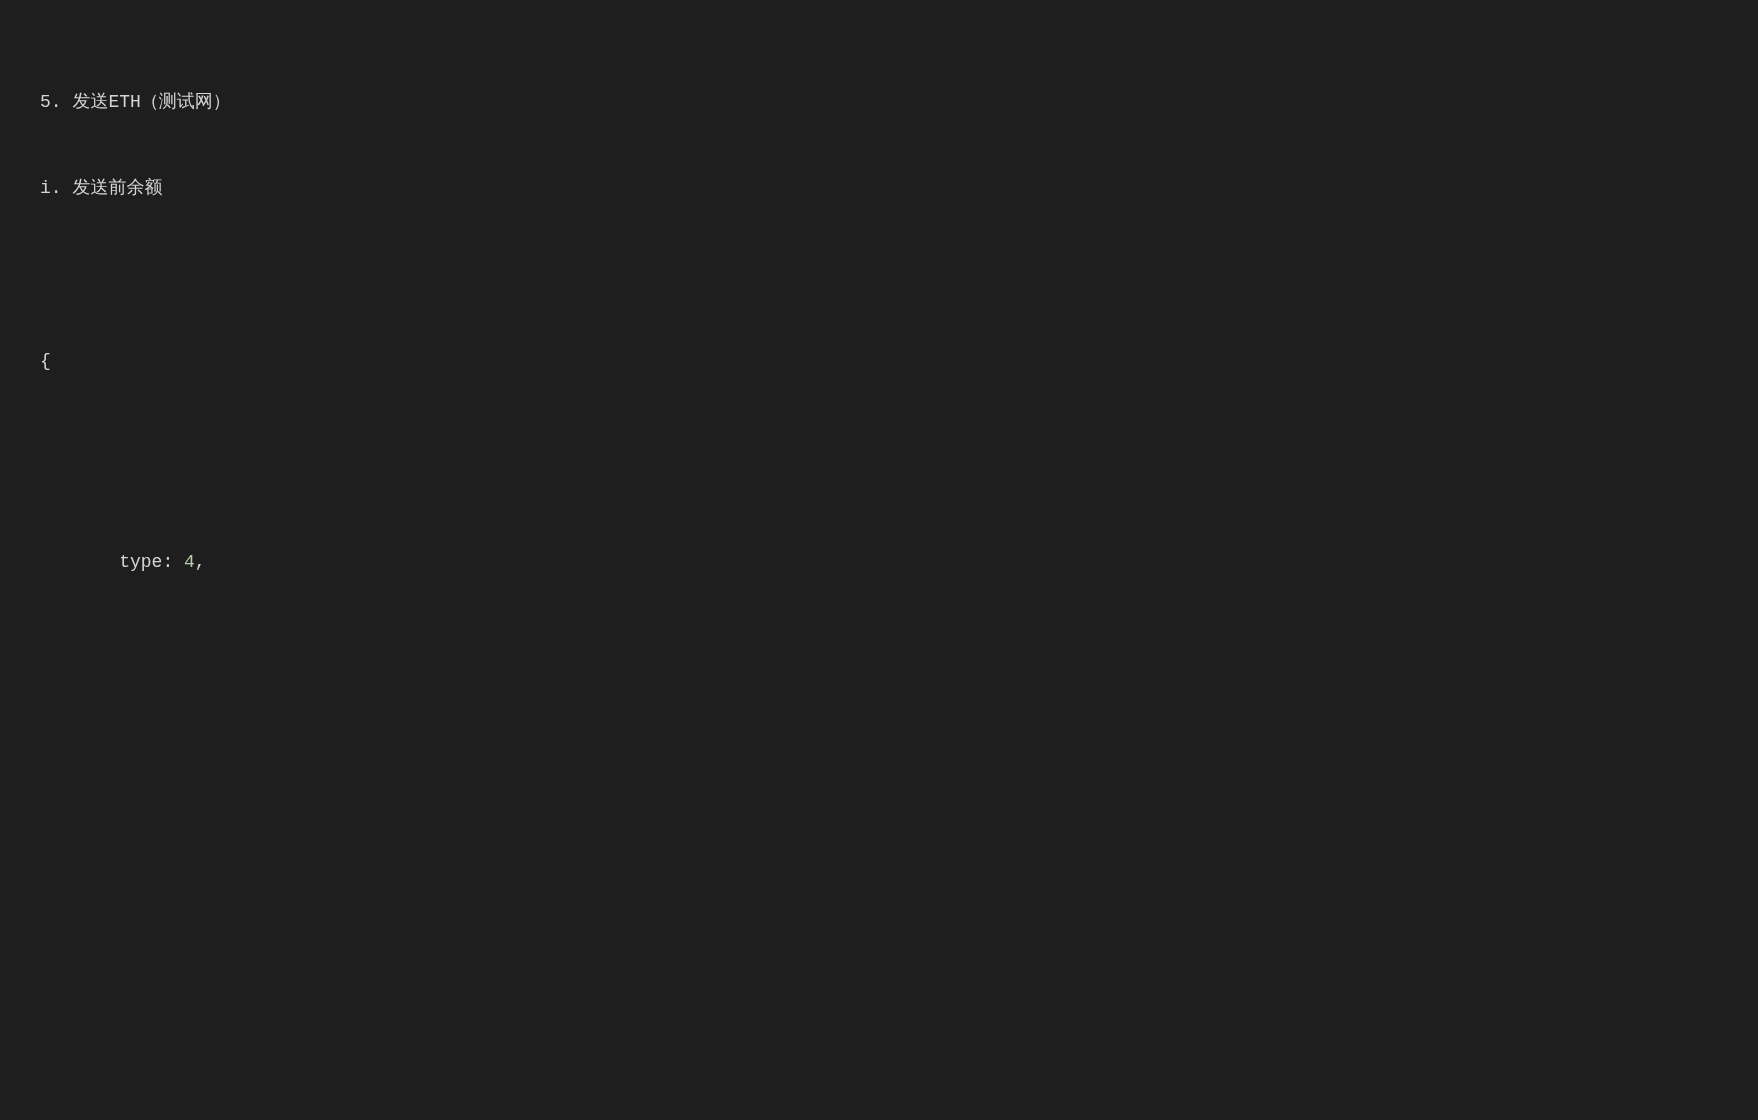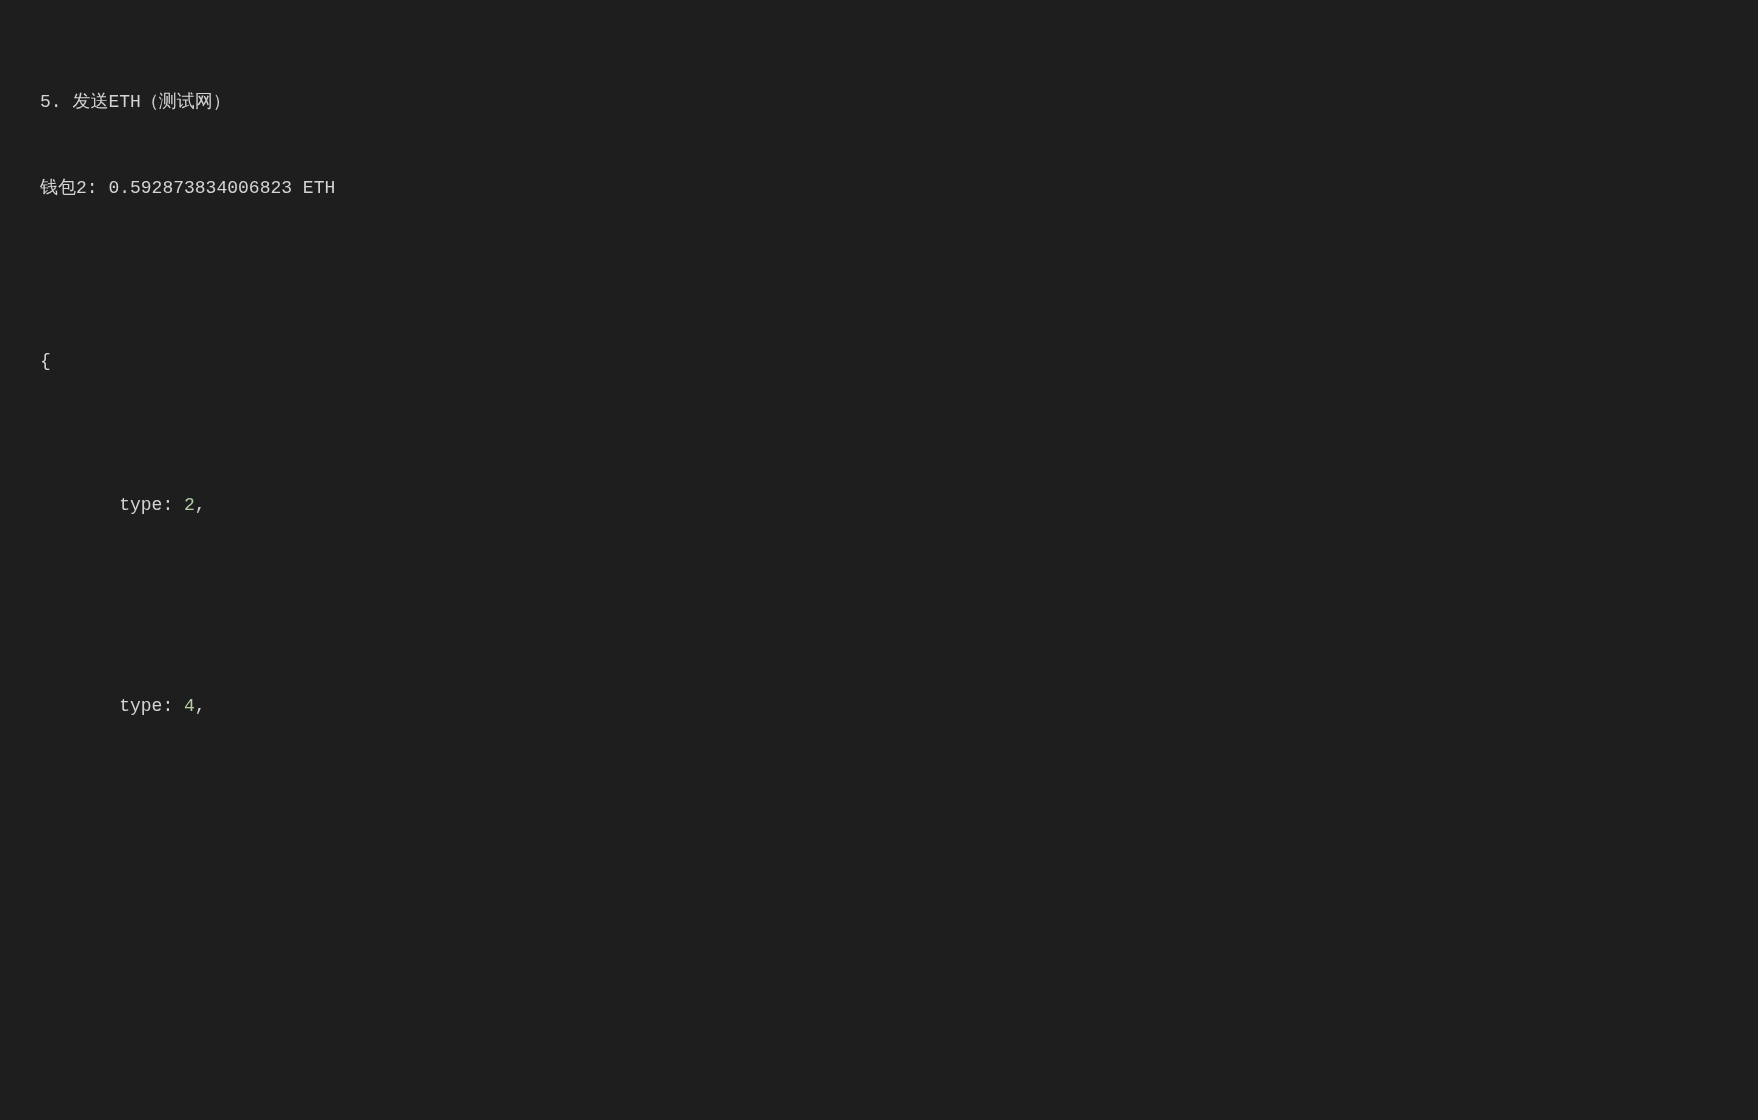--- a/index.html
+++ b/index.html
@@ -34,27 +34,24 @@
     .indent1 {
       display: inline-block;
       width: 2em;
     }
   </style>
 </head>
 <body>
 
 <div class="terminal-content">
   <span class="line white">5. 发送ETH（测试网）</span>
-  <span class="line white">钱包2: 0.592873834006823 ETH</span>
+  <span class="line white">i. 发送前余额</span>
   <span class="line"> </span>
   <span class="line white">{</span>
 
-  <span class="line">
-    <span class="indent1"></span><span class="white">type</span><span class="white">: </span><span class="number-yellow">2</span><span class="white">,</span>
-  </span>
 
 
   <span class="line">
     <span class="indent1"></span><span class="white">type</span><span class="white">: </span><span class="number-yellow">4</span><span class="white">,</span>
   </span>
 
   
 
   
 

